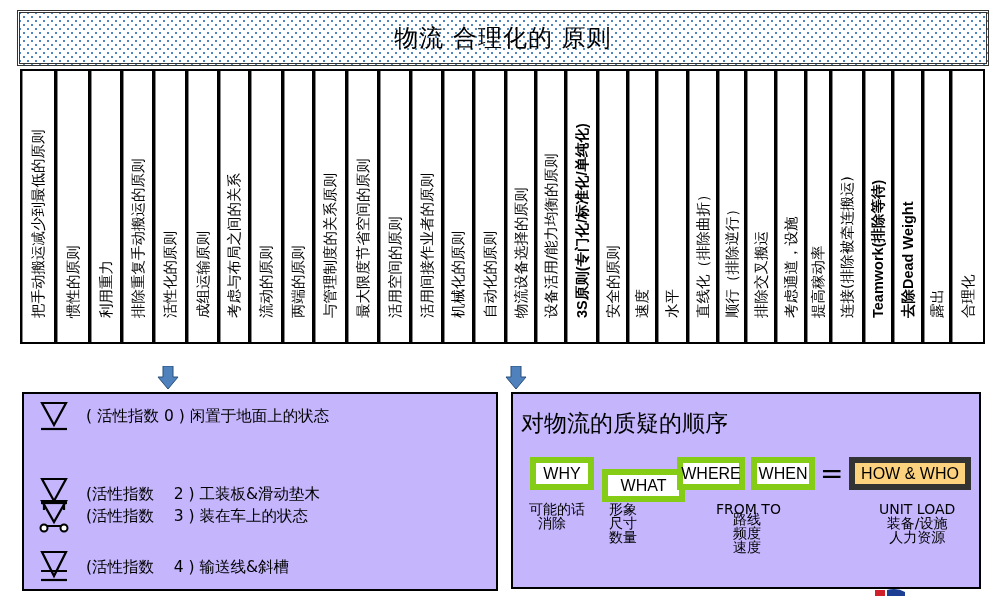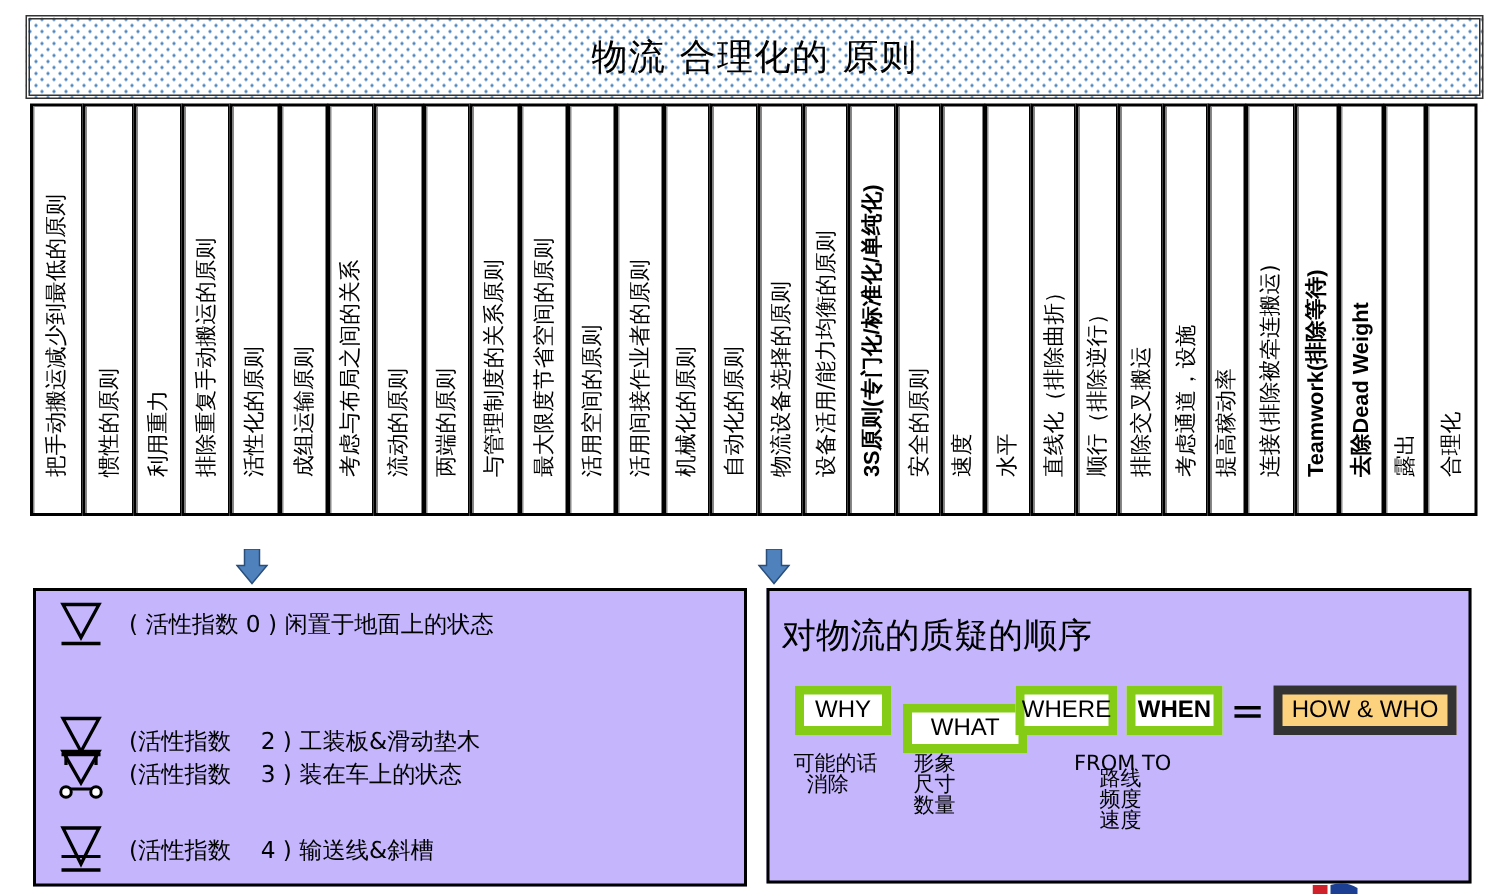--- a/index.html
+++ b/index.html
@@ -181,35 +181,38 @@
 
   <div class="q" style="left:17px;width:64px;">
       <span>WHY</span>
     </div>
   <div class="q" style="left:89px;width:83px;margin-top:12px;">
       <span>WHAT</span>
     </div>
   <div class="q" style="left:164px;width:68px;">
       <span>WHERE</span>
     </div>
-  <div class="q" style="left:238px;width:64px;font-weight:bold;">
+  <div class="q" style="left:238px;width:64px;">
       <span>WHEN</span>
     </div>
   <div class="eq">=</div>
   <div class="q hl" style="left:336px;width:122px;">
       <span>HOW &amp; WHO</span>
     </div>
 
   <div class="sub" style="left:16px;top:108px;">可能的话
   消除</div>
   <div class="sub" style="left:96px;top:108px;">形象
 尺寸
 数量</div>
   <div class="sub" style="left:203px;top:108px;">FROM TO</div>
   <div class="sub" style="left:220px;top:118px;">路线
 频度
 速度</div>
+  <div class="sub" style="left:366px;top:108px;text-align:center;">UNIT LOAD
+装备/设施
+人力资源</div>
 </div>
 
 <svg class="logo" viewBox="0 0 38 8">
   <rect x="0" y="2" width="10" height="6" fill="#d0202a"></rect>
   <path d="M12 8 L12 2 Q22 -1 30 4 L30 8 Z" fill="#1c3f94"></path>
 </svg>
 
 </body></html>

